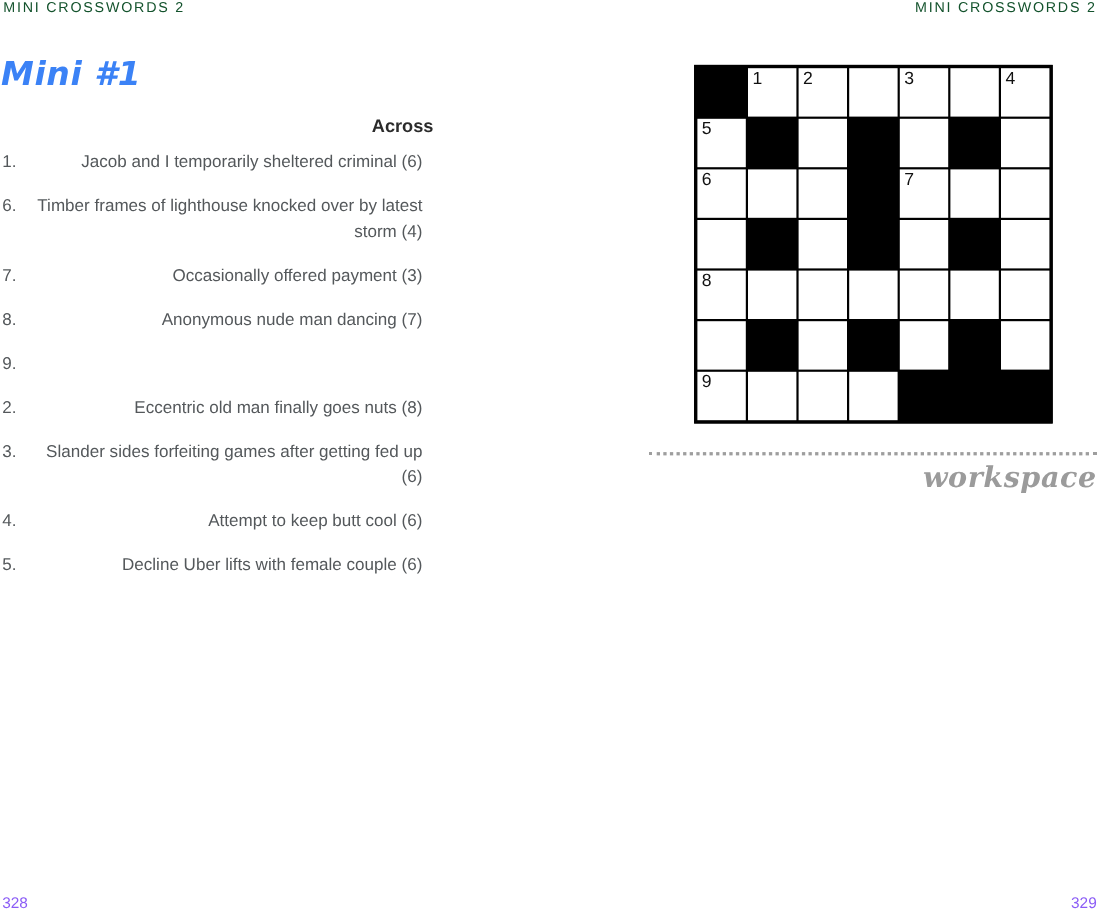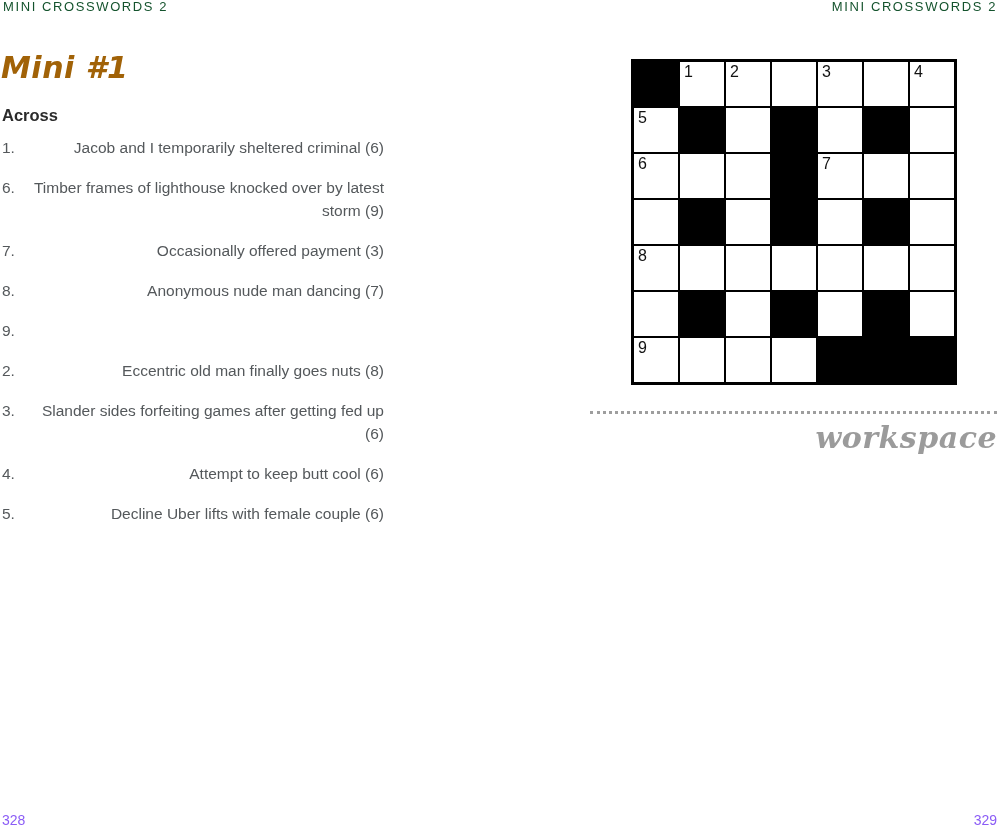--- a/index.html
+++ b/index.html
@@ -19,29 +19,29 @@
     color: #14532d;
     white-space: nowrap;
   }
   .page-header.left  { left: 3px; }
   .page-header.right { right: 3px; }
 
   .puzzle-title {
     position: absolute; left: 1px; top: 50px;
     font-family: "DejaVu Sans", sans-serif;
     font-size: 30px; font-weight: bold; font-style: italic;
-    color: #a16207; letter-spacing: 0.5px; text-align: right;
+    color: #3b82f6; letter-spacing: 0.5px; text-align: right;
   }
 
   .clues {
     position: absolute; left: 2px; top: 106px; width: 392px;
   }
   .section-heading {
     font-size: 16.5px; line-height: 18px; font-weight: bold;
-    color: #2b2b2b; margin: 0 0 12px 0;
+    color: #2b2b2b; margin: 0 0 12px 0; text-align: right;
   }
   .section-heading.down { margin-top: 10px; }
   .clue {
     display: flex;
     font-size: 15.5px; line-height: 23px;
     color: #54585b;
     margin-bottom: 17px;
   }
   .clue-num { width: 30px; flex: none; }
   .clue-text { flex: 1; max-width: 352px; text-align: right; }
@@ -63,21 +63,21 @@
     font-size: 16px; line-height: 18px; color: #111111;
   }
 
   .workspace-rule {
     position: absolute; left: 590px; top: 411px; width: 407px;
     border-top: 3px dotted #9e9e9e;
   }
   .workspace-label {
     position: absolute; right: 3px; top: 420px;
     font-family: "DejaVu Serif", serif;
-    font-size: 30px; font-weight: bold; font-style: italic;
+    font-size: 26px; font-weight: bold; font-style: italic;
     color: #9b9b9b; letter-spacing: 0.5px; text-align: right;
   }
 
   .page-num {
     position: absolute; top: 812px;
     font-size: 14px; line-height: 16px; color: #8b5cf6;
   }
   .page-num.left  { left: 2px; }
   .page-num.right { right: 3px; }
 </style>
@@ -89,21 +89,21 @@
 
 <div class="clues">
   <div class="section-heading">Across</div>
   <div>
       <div class="clue">
         <span class="clue-num">1.</span>
         <span class="clue-text">Jacob and I temporarily sheltered criminal (6)</span>
       </div>
       <div class="clue">
         <span class="clue-num">6.</span>
-        <span class="clue-text">Timber frames of lighthouse knocked over by latest storm (9)</span>
+        <span class="clue-text">Timber frames of lighthouse knocked over by latest storm (4)</span>
       </div>
       <div class="clue">
         <span class="clue-num">7.</span>
         <span class="clue-text">Occasionally offered payment (3)</span>
       </div>
       <div class="clue">
         <span class="clue-num">8.</span>
         <span class="clue-text">Anonymous nude man dancing (7)</span>
       </div>
       <div class="clue">

